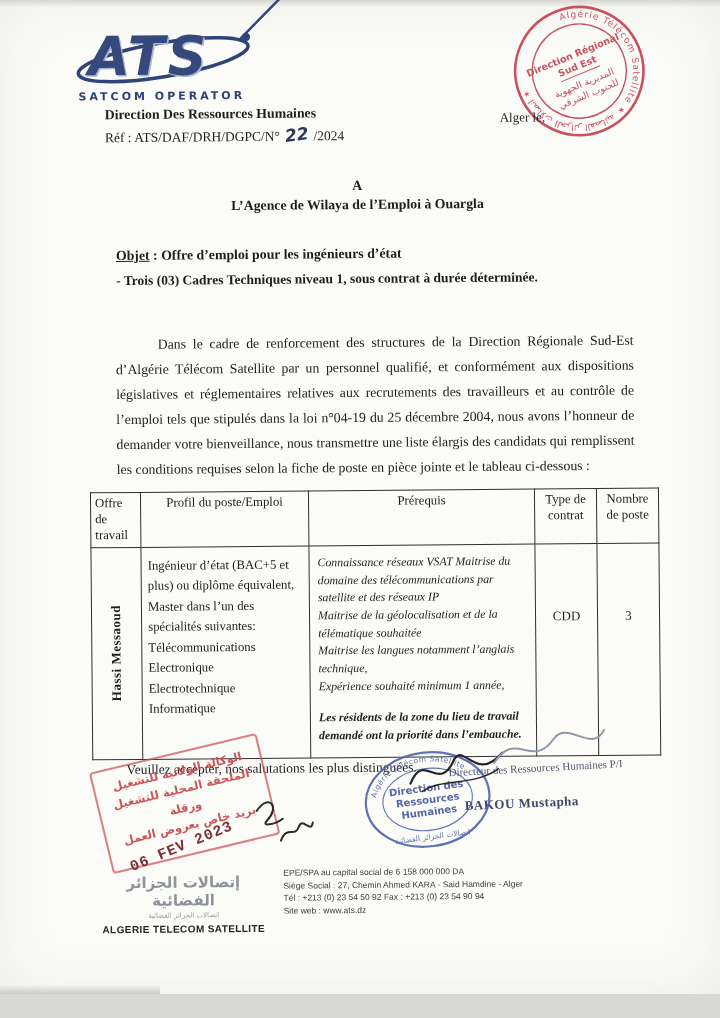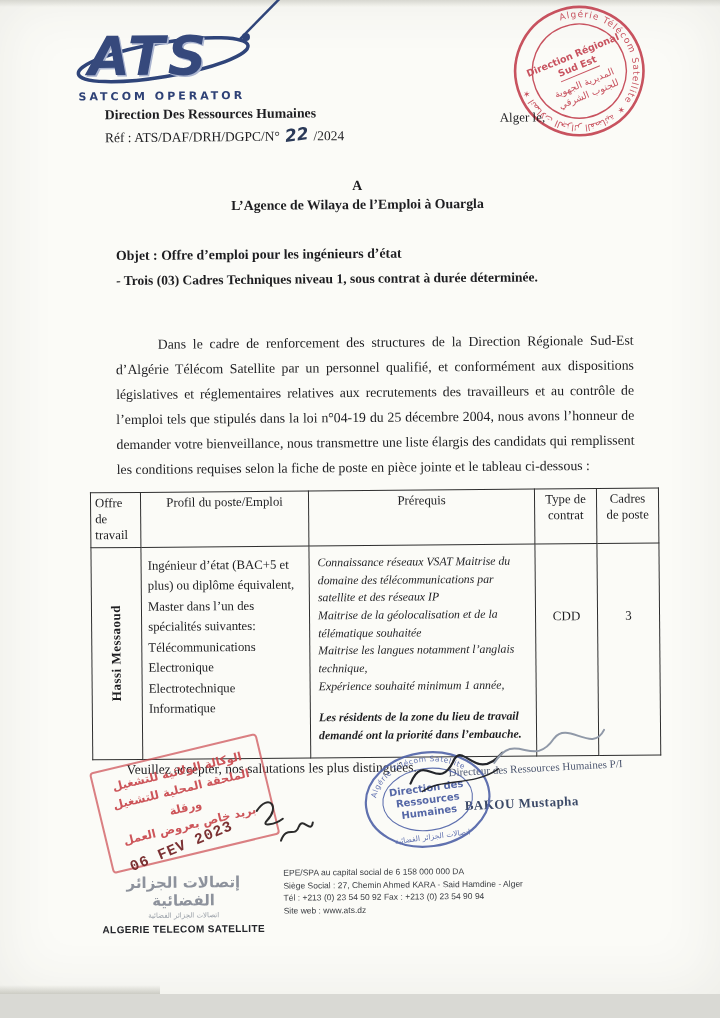--- a/index.html
+++ b/index.html
@@ -44,21 +44,21 @@
     font-size:17px; color:#2b3a58;
   }
   .place-date { position:absolute; left:503px; top:111px; font-size:13px; }
 
   
   .recipient { position:absolute; left:0; right:0; top:178px; text-align:center; font-weight:bold; font-size:13.8px; }
   .recipient-name { margin-top:3px; }
 
   
   .subject { position:absolute; left:118px; top:246px; font-weight:bold; font-size:13.8px; }
-  .subject-label { }
+  .subject-label { text-decoration:underline; }
   .subject-line2 { position:absolute; left:118px; top:271px; font-weight:bold; font-size:13.5px; }
 
   
   .body-par {
     position:absolute; left:117px; top:330px; width:518px;
     font-size:13.8px; line-height:25px; text-align:justify; text-indent:42px;
   }
 
   
   .doc-table { position:absolute; left:90px; top:490px; border-collapse:collapse; table-layout:fixed; width:568px; }
@@ -164,21 +164,21 @@
           <col style="width:62px">
       </colgroup>
       <tbody>
           <tr>
         <th class="h-left">Offre de
 travail</th>
         <th class="h-center">Profil du poste/Emploi</th>
         <th class="h-center">Prérequis</th>
         <th class="h-center">Type de
 contrat</th>
-        <th class="h-center">Cadres
+        <th class="h-center">Nombre
 de poste</th>
       </tr>
       <tr>
         <td class="loc">
           <div class="loc-inner">
                 <span class="vert-text">Hassi Messaoud</span>
               </div>
         </td>
         <td class="profile">Ingénieur d’état (BAC+5 et
 plus) ou diplôme équivalent,

